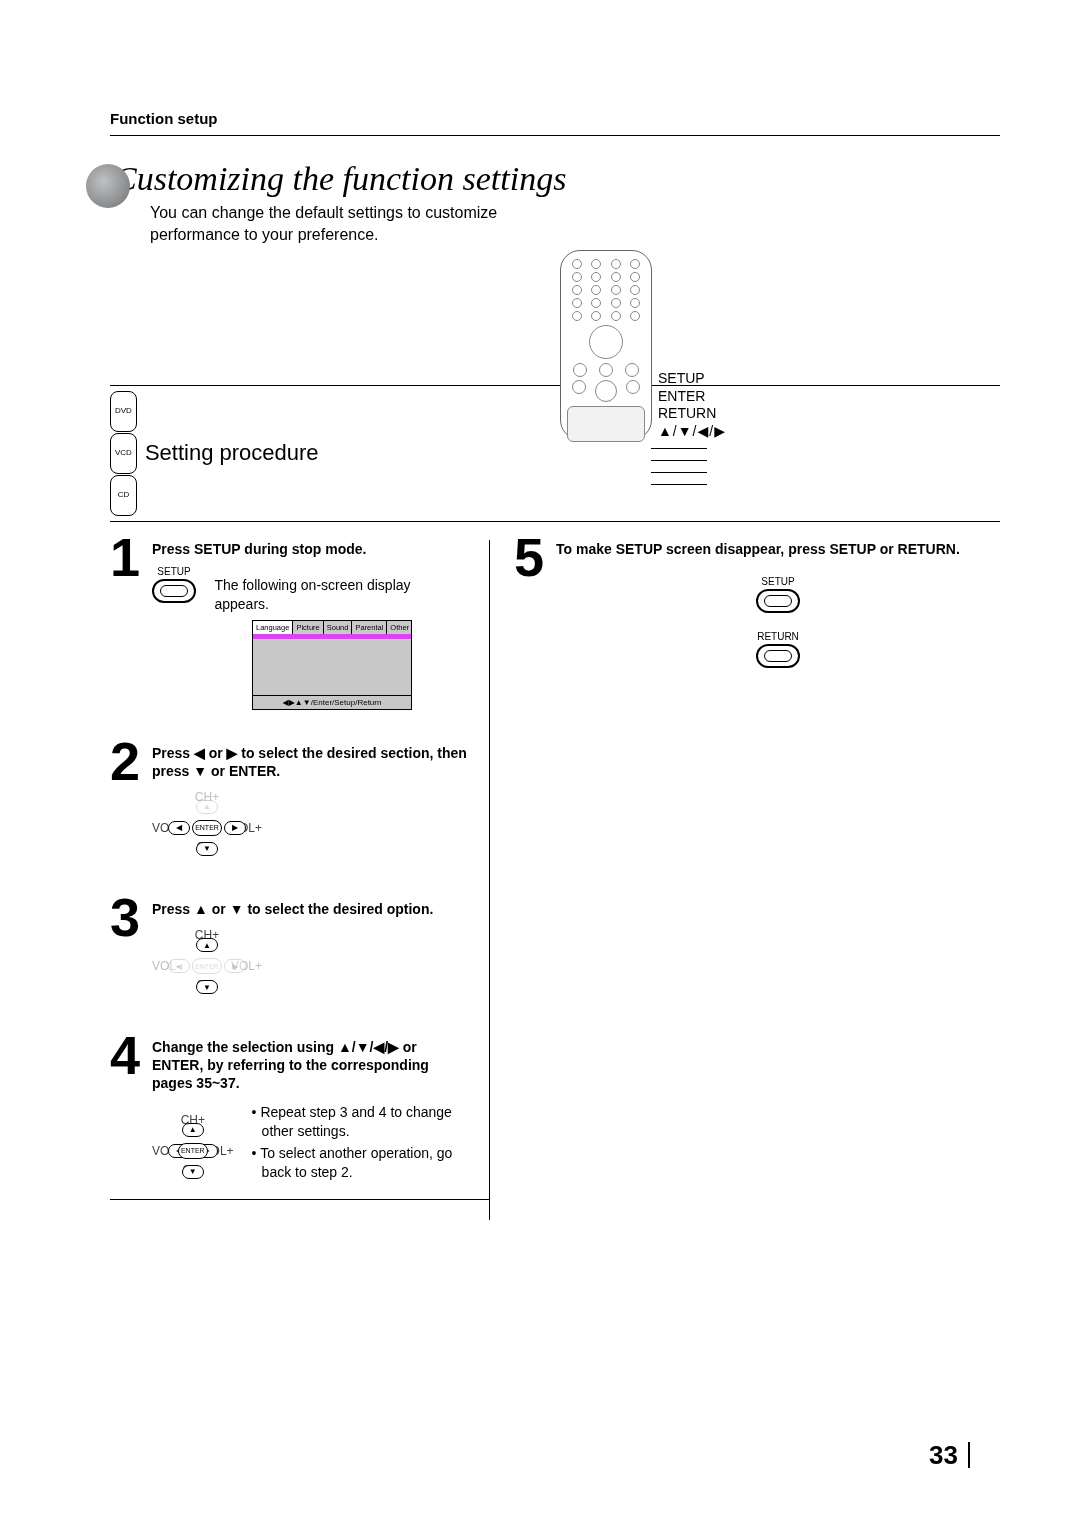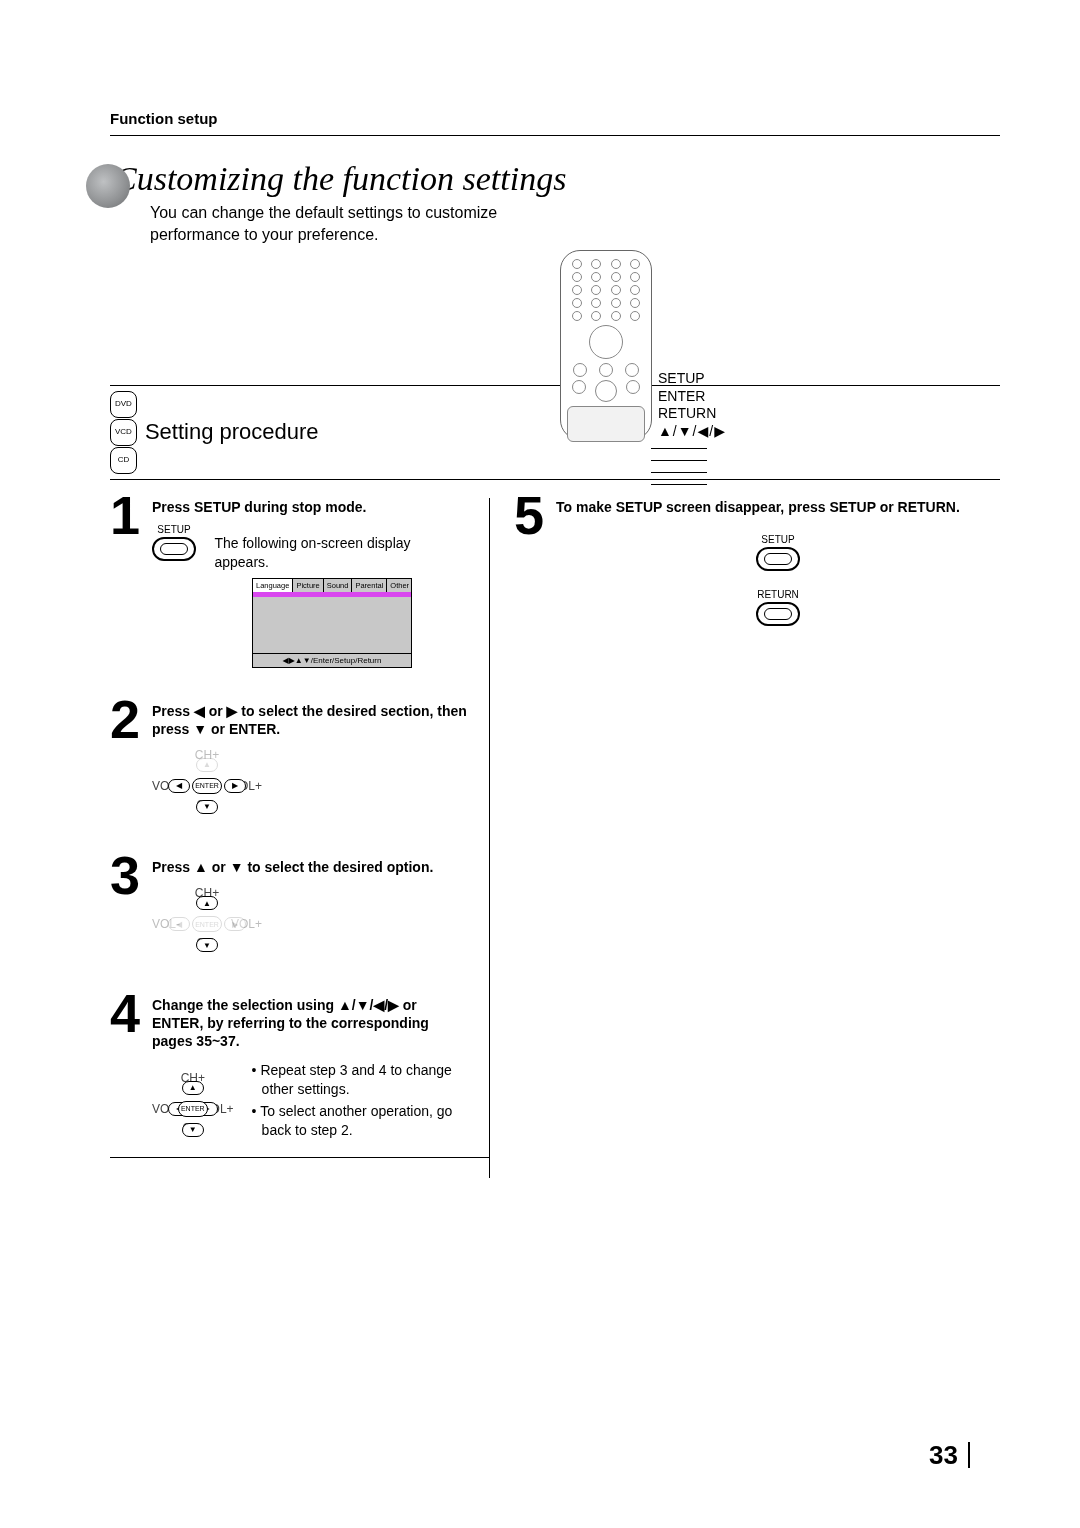--- a/index.html
+++ b/index.html
@@ -110,21 +110,21 @@
   .media-badge {
     display: inline-flex;
     flex-direction: column;
     gap: 1px;
     margin-right: 8px;
   }
   .media-badge span {
     font-size: 8px;
     border: 1px solid #000;
     border-radius: 8px;
-    padding: 8px 4px;
+    padding: 15px 4px;
     text-align: center;
     line-height: 1.1;
     display: inline-block;
   }
   .heading-text {
     font-size: 22px;
     font-weight: normal;
   }
   
   .steps-row {

